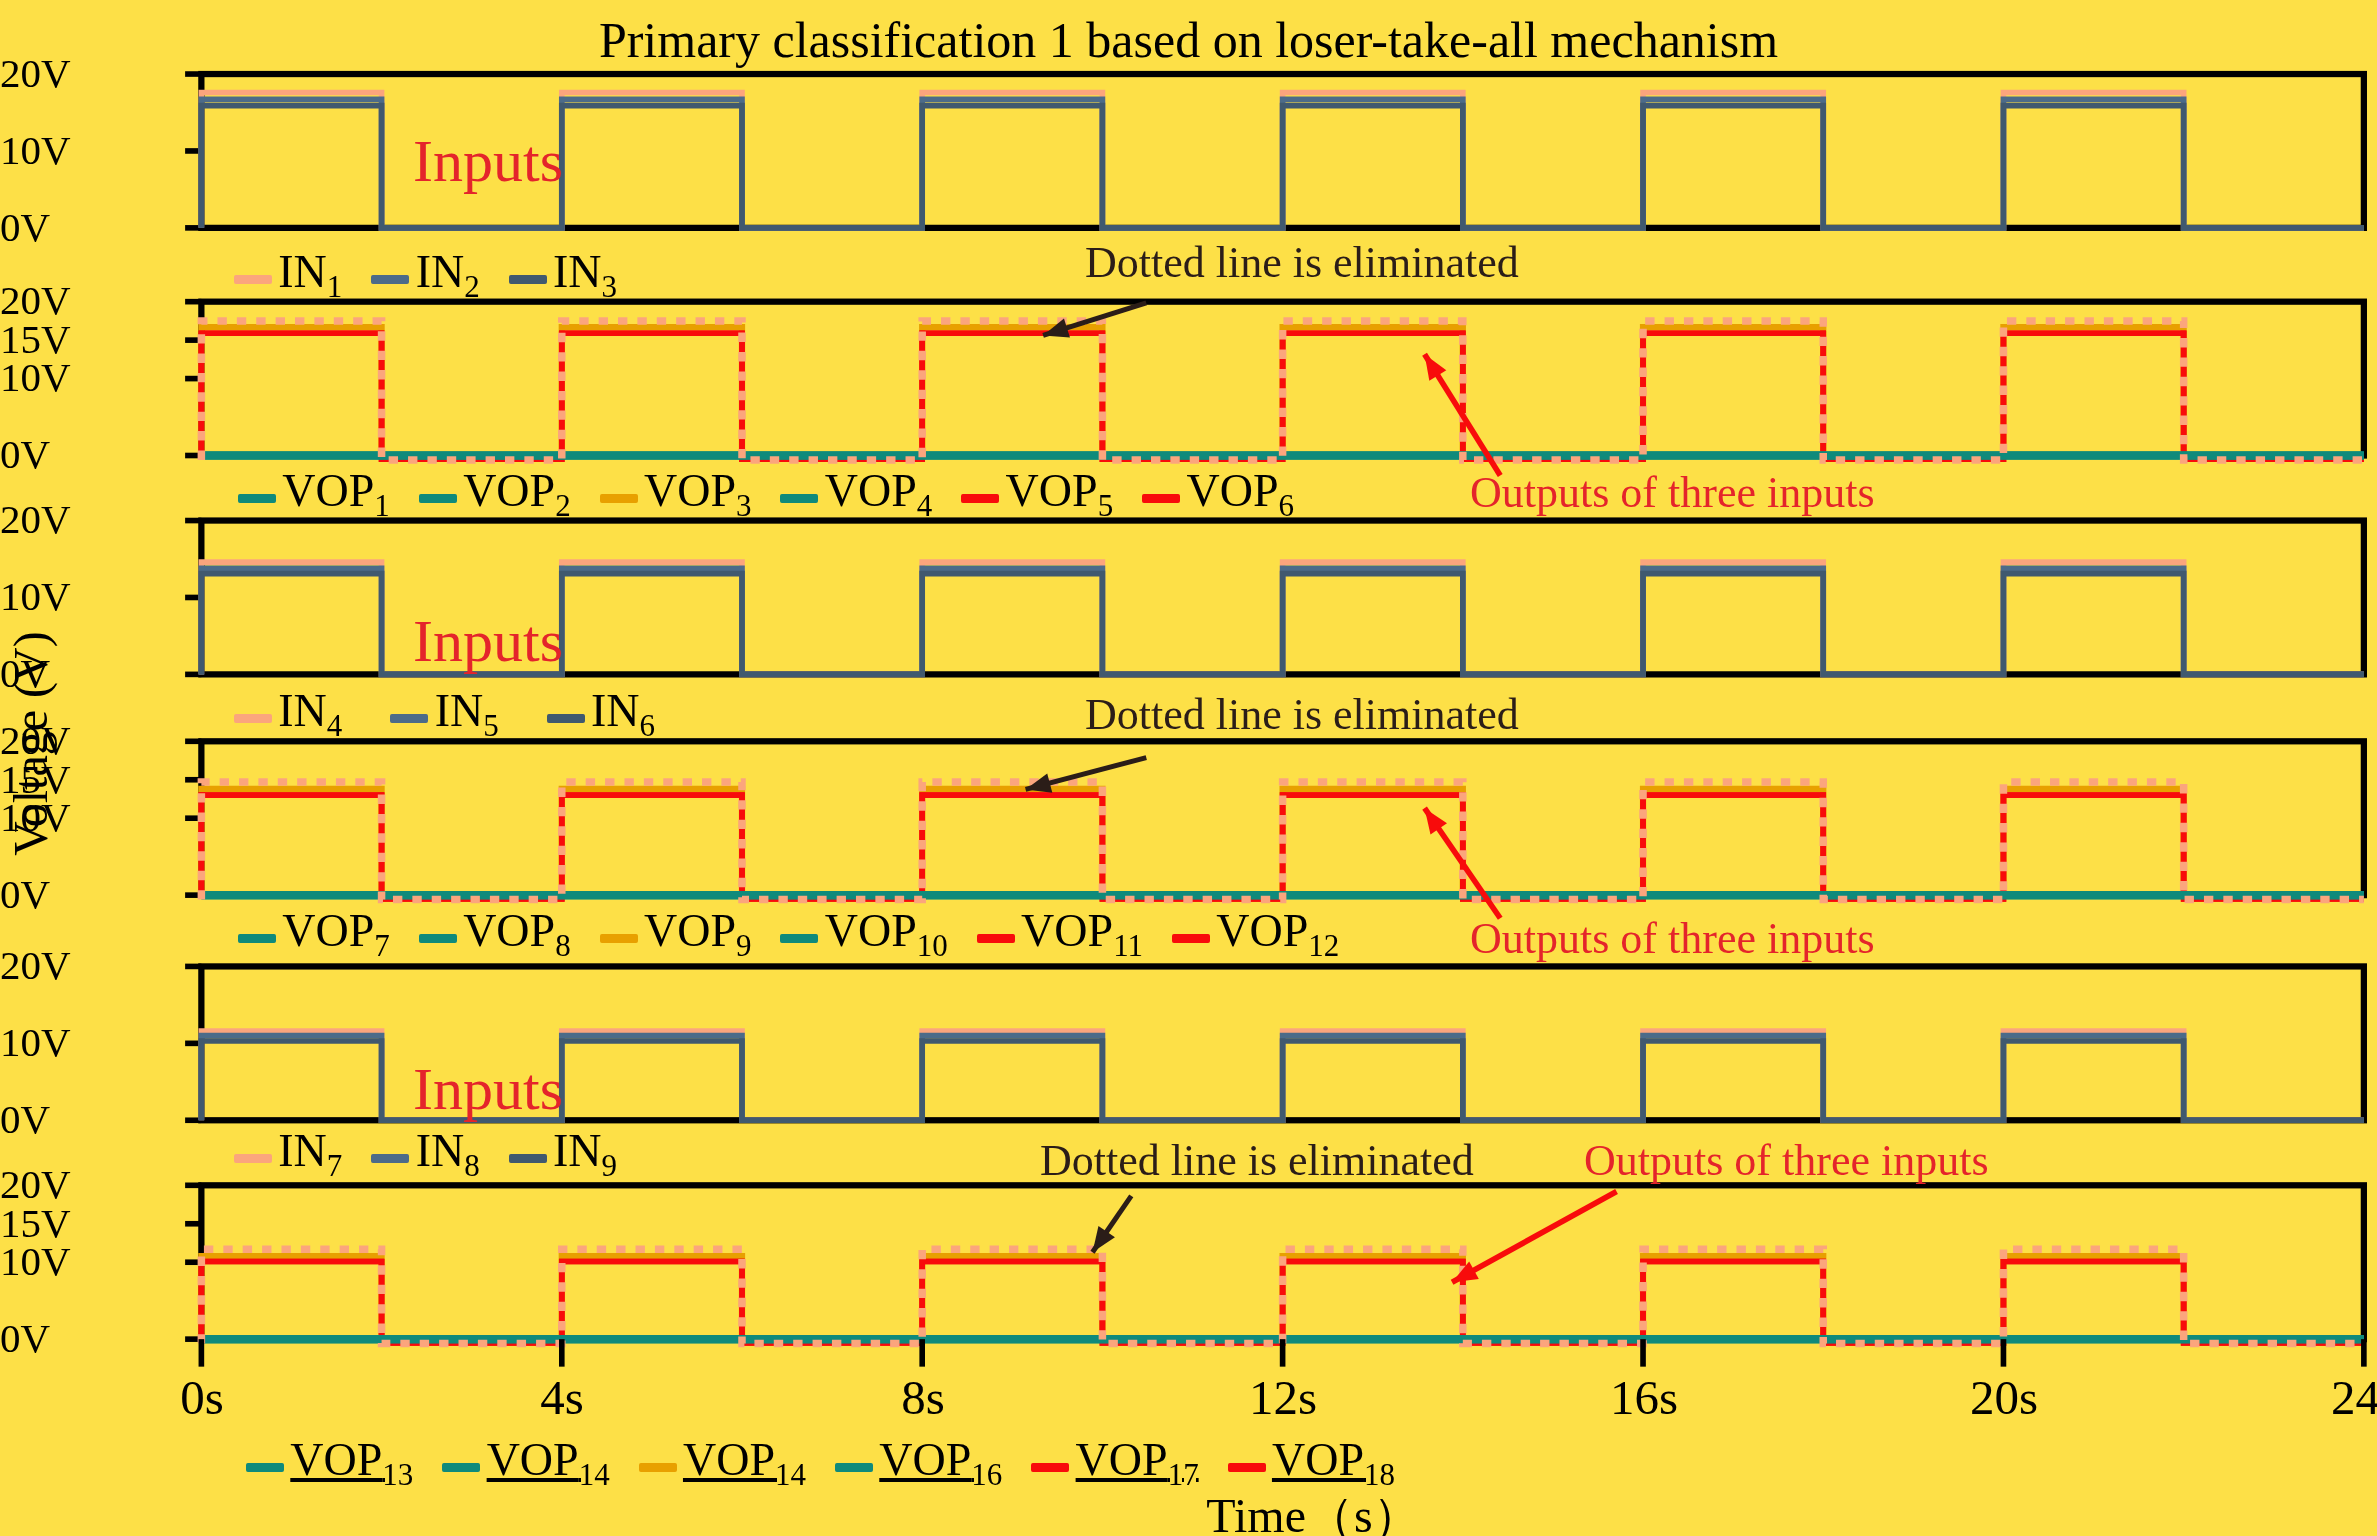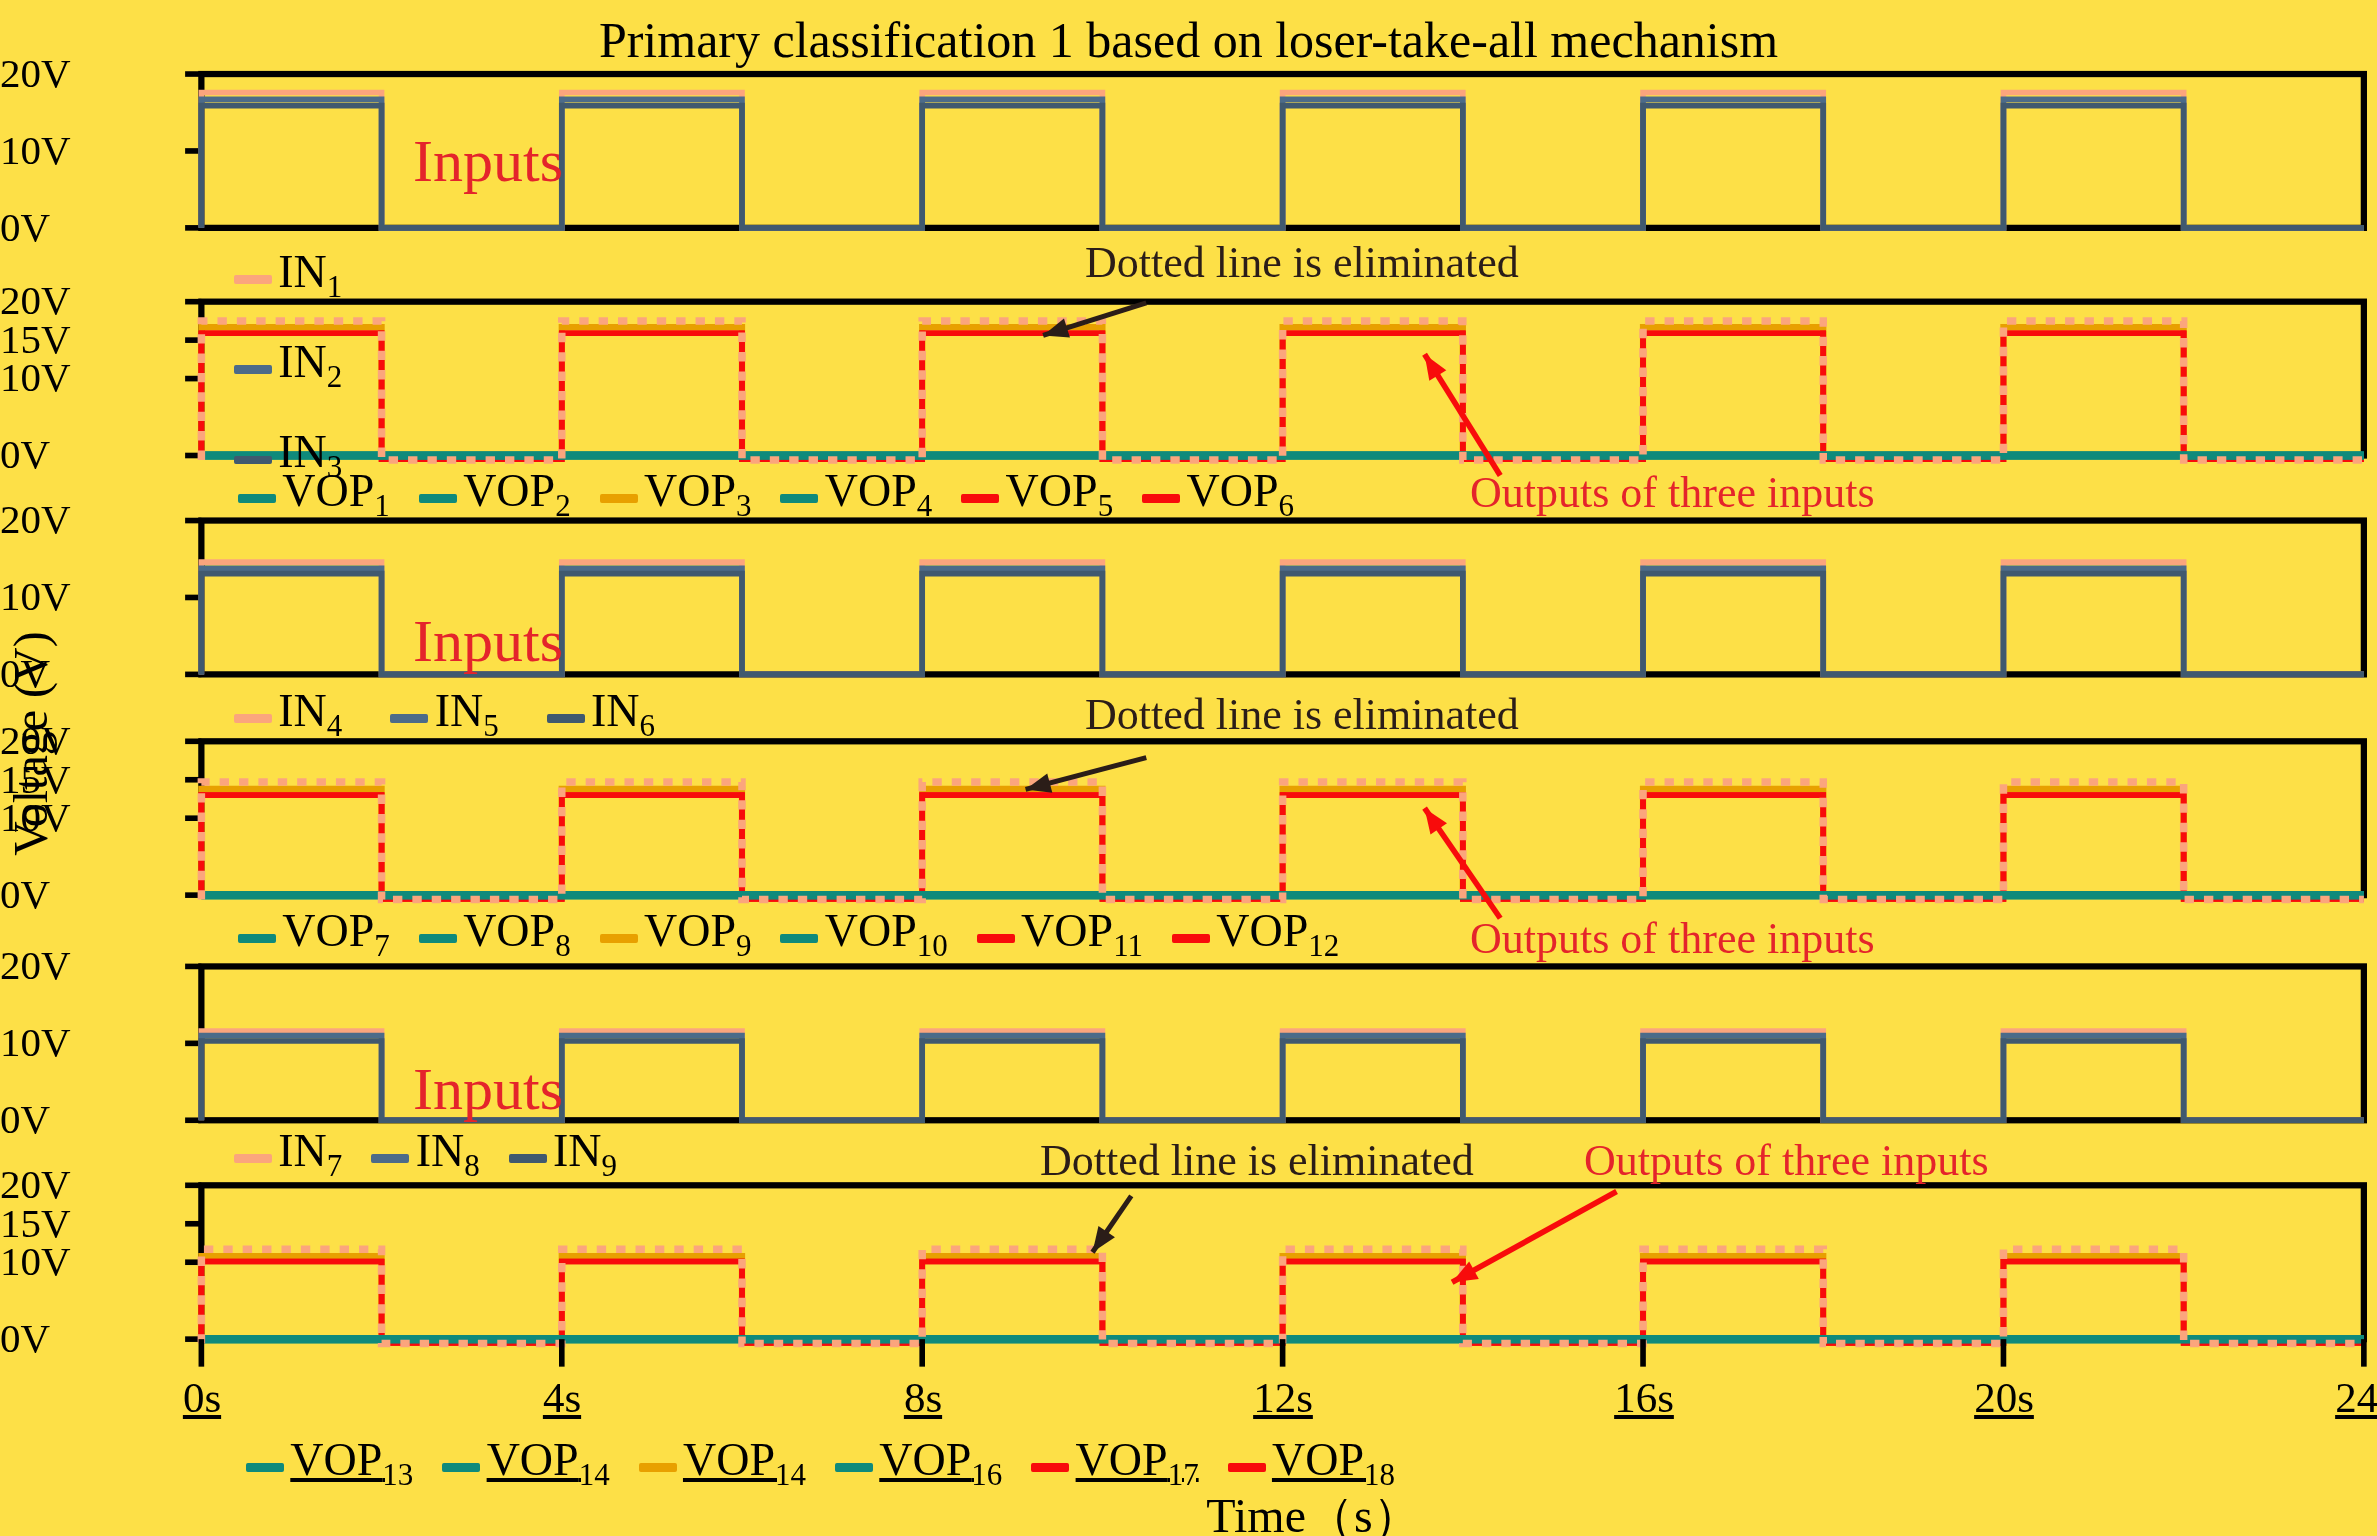--- a/index.html
+++ b/index.html
@@ -5,21 +5,21 @@
   html,body{margin:0;padding:0;background:#ffffff;}
   .page{position:relative;width:2377px;height:1537px;background:#fde047;
         font-family:"Liberation Serif",serif;color:#000;overflow:hidden;}
   .title{position:absolute;top:11.3px;left:0;width:100%;text-align:center;
          font-size:50px;white-space:nowrap;}
   .ylabel{position:absolute;left:-170px;top:716px;width:400px;text-align:center;
           font-size:48px;transform:rotate(-90deg);transform-origin:center center;}
   .xlabel{position:absolute;top:1484px;left:1126px;width:375px;text-align:center;font-size:48px;}
   svg.canvas{position:absolute;left:0;top:0;}
   .ytick{position:absolute;left:0;width:191px;font-size:41px;line-height:45px;}
-  .xtick{position:absolute;width:138px;text-align:center;font-size:43px;line-height:45px;text-decoration:underline;}
+  .xtick{position:absolute;width:138px;text-align:center;font-size:49px;line-height:45px;}
   .legend-row{position:absolute;display:flex;align-items:center;gap:29px;white-space:nowrap;}
   .leg-item{display:flex;align-items:center;}
   .leg-dash{display:inline-block;width:38px;height:8.8px;border-radius:1.9px;margin-right:6.3px;}
   .leg-text{font-size:46px;line-height:46px;}
   .leg-text sub{font-size:31px;}
   .note{position:absolute;white-space:nowrap;font-size:44px;line-height:46px;}
   .note-black{color:#2B1D18;}
   .note-red{color:#E4242B;}
   .inputs-label{position:absolute;white-space:nowrap;font-size:60px;color:#E4242B;}
 </style>
@@ -104,21 +104,21 @@
       <polygon points="2278,566 2312.744327258993,591.4721754728569 2285.5926676890244,608.4069734520638" fill="#F80B0B"></polygon>
       <line x1="2399" y1="1468" x2="2278" y2="1292" stroke="#F80B0B" stroke-width="9"></line>
       <polygon points="2278,1292 2313.8458237026725,1315.8972158017816 2287.4764821282924,1334.0261381341677" fill="#F80B0B"></polygon>
       <line x1="2585" y1="1905" x2="2322" y2="2050" stroke="#F80B0B" stroke-width="9"></line>
       <polygon points="2322,2050 2349.3039216144875,2016.6758966441719 2364.7539455524416,2044.6990435109435" fill="#F80B0B"></polygon>
     </svg>
   <div id="overlay">
       <div class="ytick" style="top: 51px;">20V</div>
       <div class="ytick" style="top: 128px;">10V</div>
       <div class="ytick" style="top: 205px;">0V</div>
-      <div class="legend-row" style="left: 234px; top: 249px; flex-direction: column;">
+      <div class="legend-row" style="left: 234px; top: 249px;">
         <div class="leg-item">
           <span class="leg-dash" style="background:#FBA57D"></span>
           <span class="leg-text">IN<sub>1</sub></span>
         </div>
         <div class="leg-item">
           <span class="leg-dash" style="background:#4C6B89"></span>
           <span class="leg-text">IN<sub>2</sub></span>
         </div>
         <div class="leg-item">
           <span class="leg-dash" style="background:#40596F"></span>

